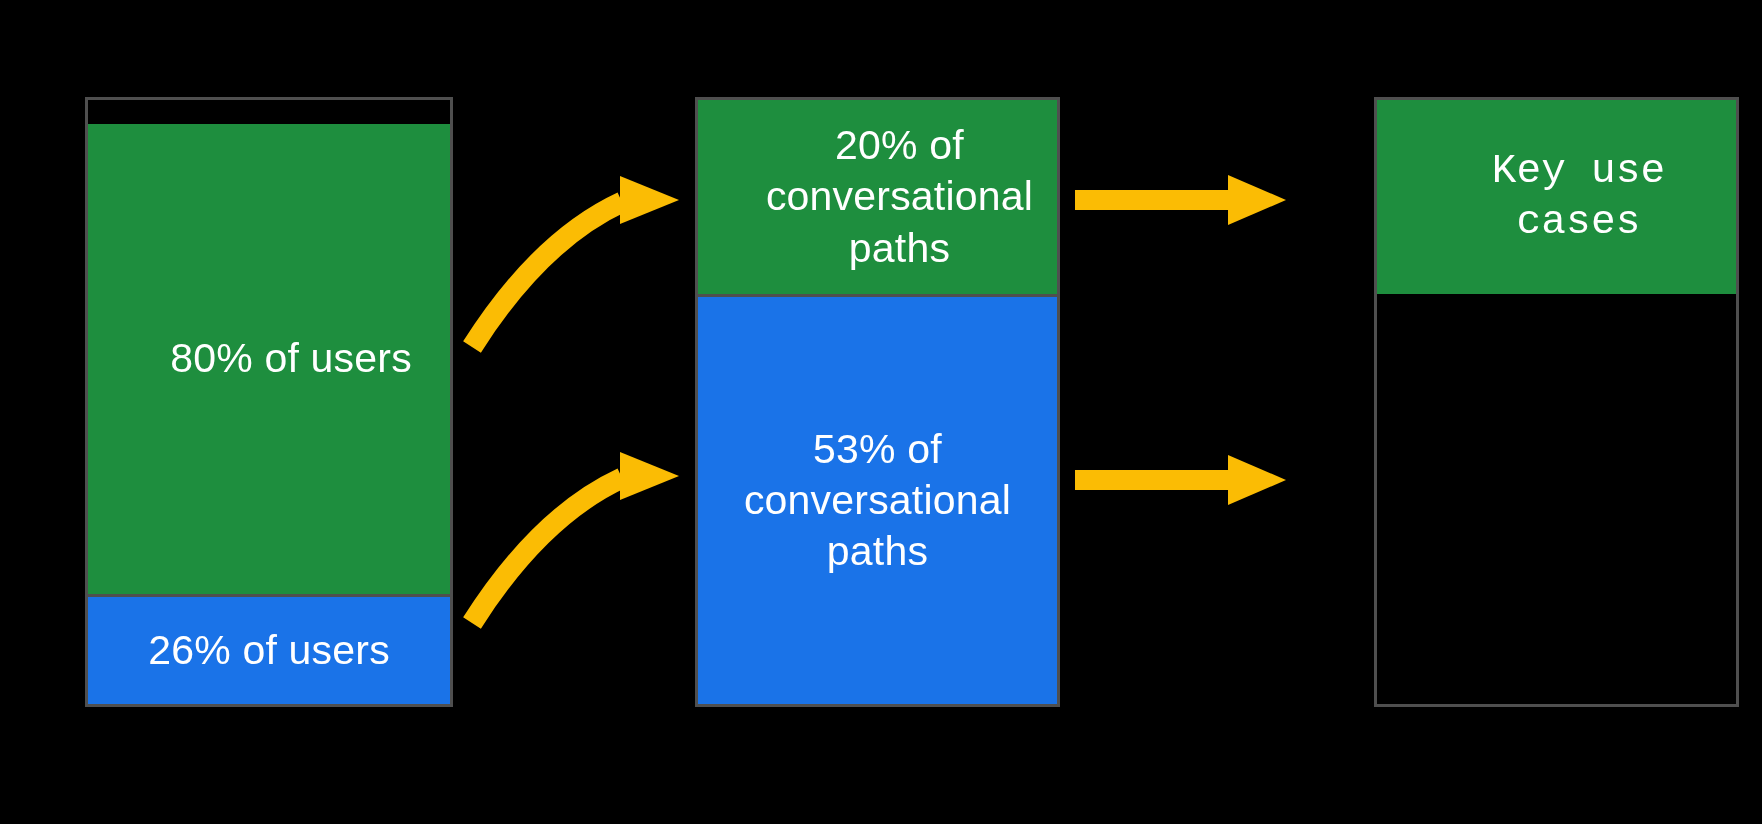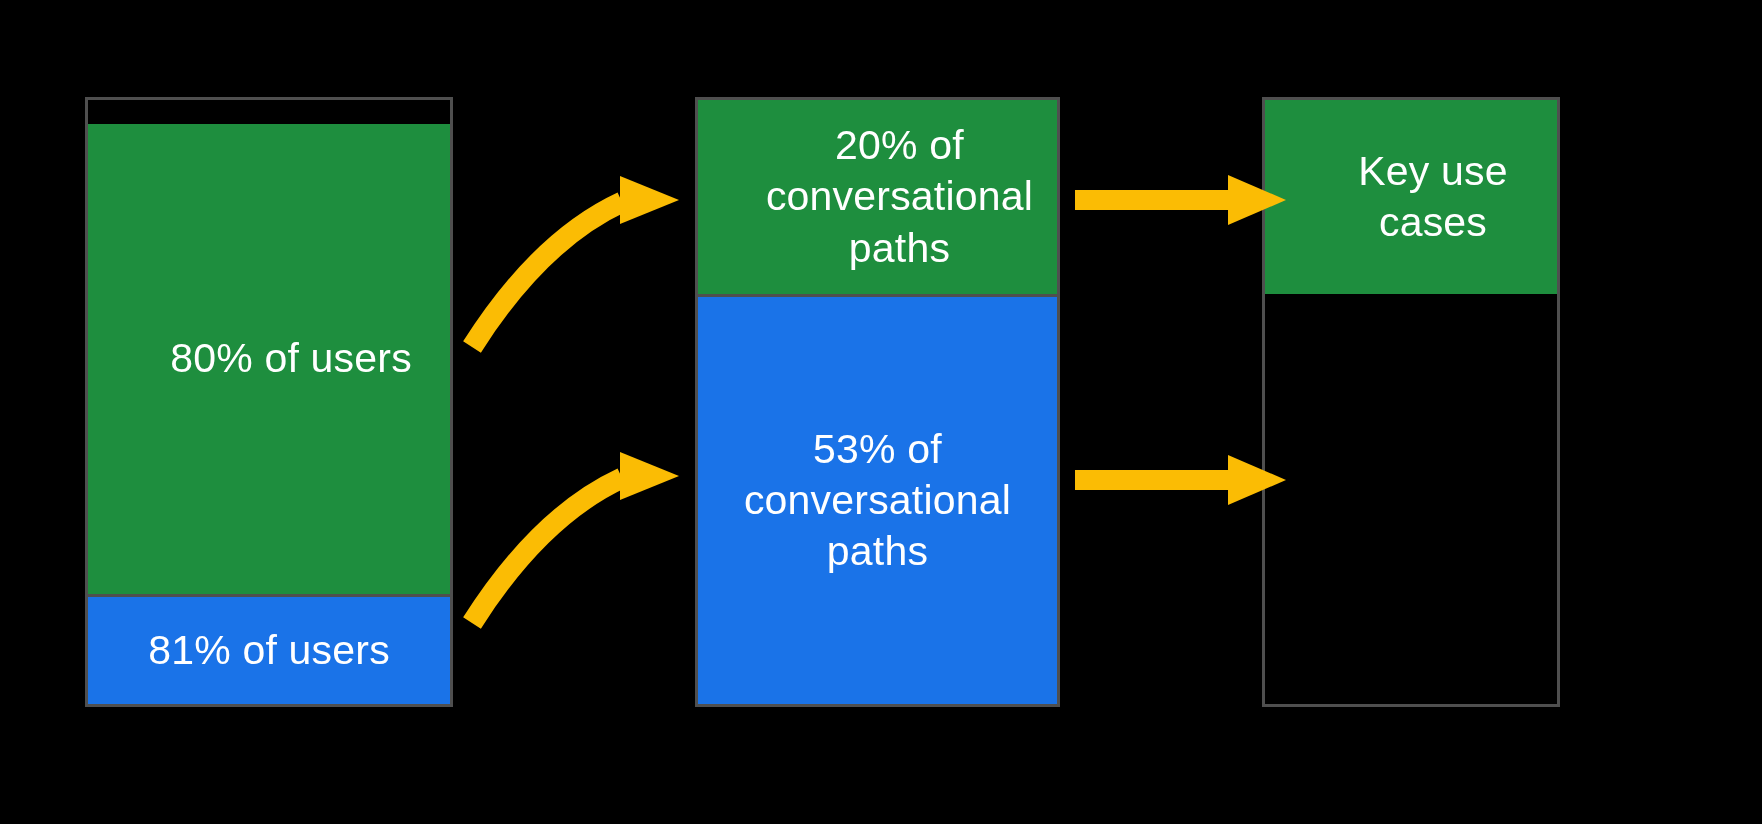--- a/index.html
+++ b/index.html
@@ -15,21 +15,21 @@
     position: absolute;
     top: 97px;
     height: 610px;
     box-sizing: border-box;
     border: 3px solid var(--border, #4f4f4f);
     display: flex;
     flex-direction: column;
   }
   .col-users  { left: 85px;   width: 368px; }
   .col-paths  { left: 695px;  width: 365px; }
-  .col-cases  { left: 1262px; width: 298px; }
+  .col-cases  { left: 1374px; width: 365px; font-family: Liberation Mono, monospace; }
 
   .seg {
     display: flex;
     align-items: center;
     justify-content: center;
     box-sizing: border-box;
   }
   .seg-green { background: var(--green, #1e8e3e); padding-left: 44px; }
   .seg-blue  { background: var(--blue, #1a73e8); }
   .seg + .seg { border-top: 3px solid var(--border, #4f4f4f); }
@@ -60,21 +60,21 @@
 </head>
 <body>
 
 <div class="canvas">
 
   <div class="col col-users">
     <div class="seg seg-green">
       <div class="seg-label">80% of users</div>
     </div>
     <div class="seg seg-blue">
-      <div class="seg-label">81% of users</div>
+      <div class="seg-label">26% of users</div>
     </div>
   </div>
 
   <div class="col col-paths">
     <div class="seg seg-green">
       <div class="seg-label">20% of
 conversational
 paths</div>
     </div>
     <div class="seg seg-blue">

